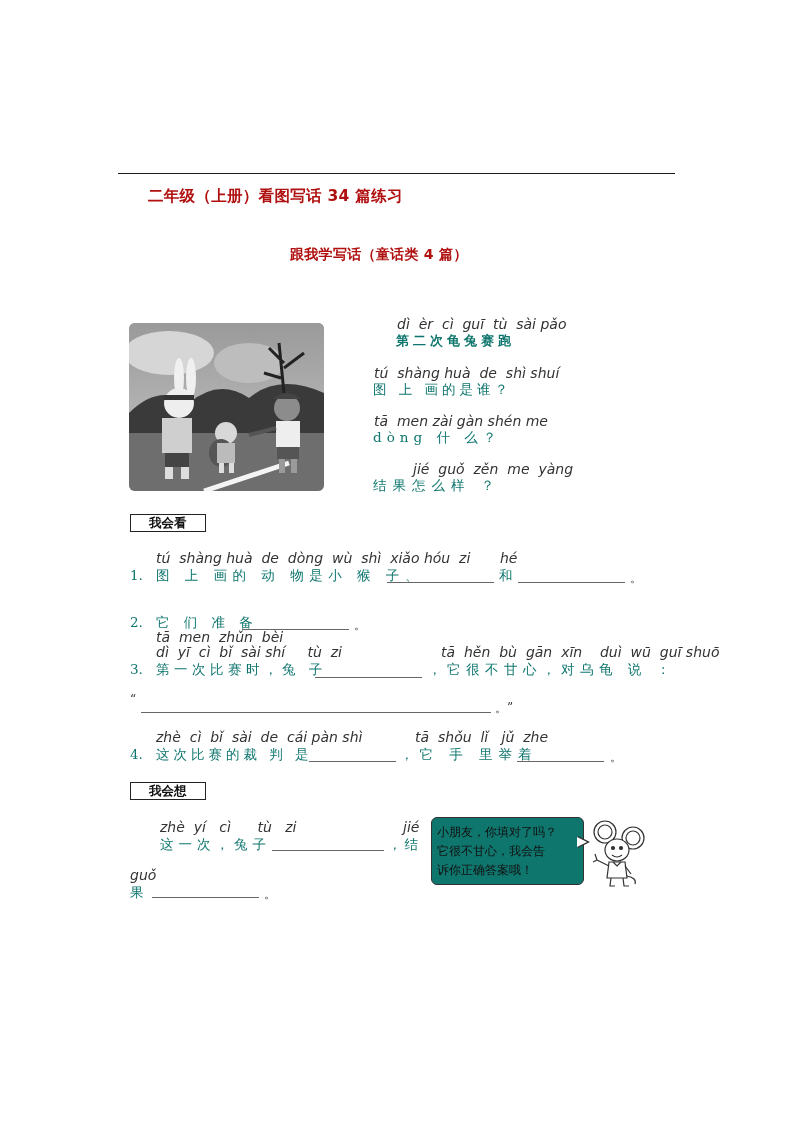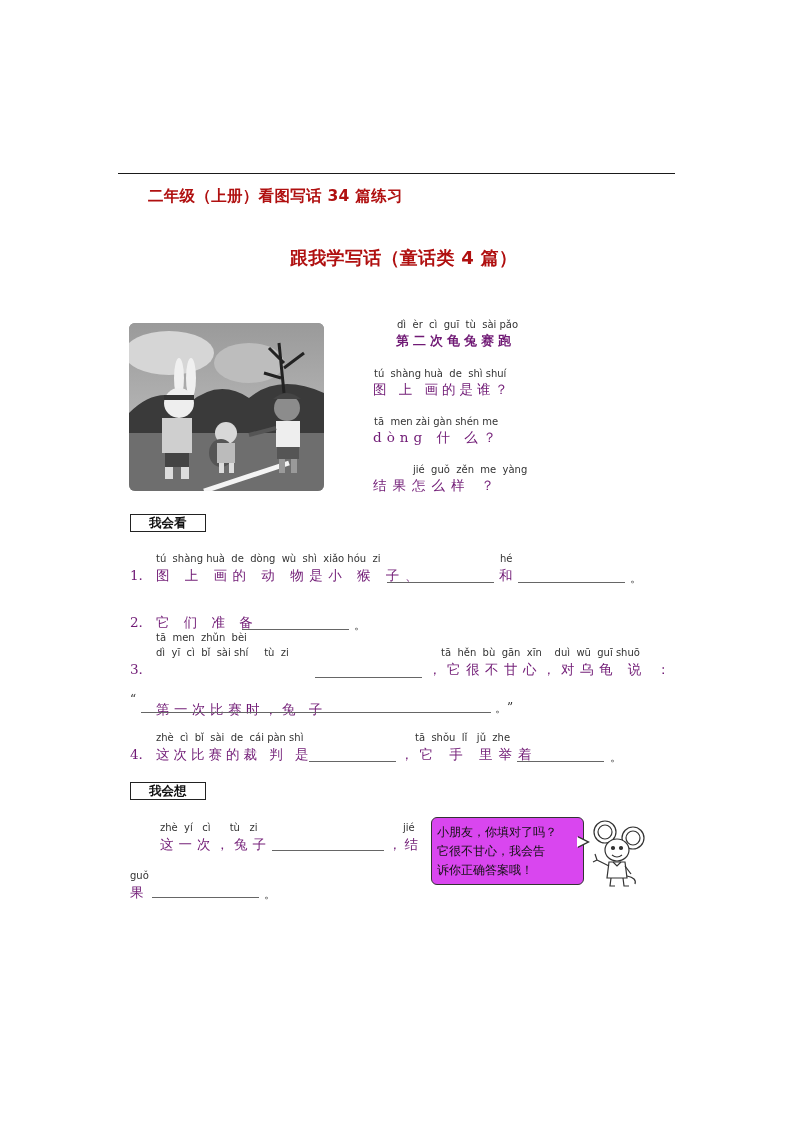--- a/index.html
+++ b/index.html
@@ -1,33 +1,33 @@
 <!DOCTYPE html>
 <html><head>
 <meta charset="utf-8">
 <style>
   html, body { margin:0; padding:0; background:#ffffff; }
   body { width:793px; height:1122px; position:relative; overflow:hidden;
          font-family:"DejaVu Sans", "Liberation Sans", sans-serif; color:#222; }
   .abs { position:absolute; }
   .rule { left:118px; top:173px; width:557px; height:0; border-top:1.5px solid #1a1a1a; }
   .title-main { left:148px; top:186px; font-size:15.5px; font-weight:bold; color:#b01010; letter-spacing:0.3px; white-space:nowrap; }
-  .title-sub { left:290px; top:246px; font-size:18px; font-weight:bold; color:#b01010; letter-spacing:0.3px; white-space:nowrap; }
+  .title-sub { left:290px; top:246px; font-size:14px; font-weight:bold; color:#b01010; letter-spacing:0.3px; white-space:nowrap; }
 
   .picture { left:129px; top:323px; width:195px; height:168px; border-radius:6px; overflow:hidden; background:#8a8a8a; }
 
-  .py { font-size:10px; color:#333; white-space:pre; line-height:11px; font-family:"DejaVu Sans", sans-serif; }
-  .hz { font-size:13.5px; color:#701a75; white-space:pre; line-height:16px; font-family:"DejaVu Serif", serif; letter-spacing:5px; }
+  .py { font-size:14px; color:#333; white-space:pre; line-height:11px; font-family:"DejaVu Sans", sans-serif;font-style:italic; }
+  .hz { font-size:13.5px; color:#0f766e; white-space:pre; line-height:16px; font-family:"DejaVu Serif", serif; letter-spacing:5px; }
   .hz.bold { font-weight:bold; font-family:"DejaVu Sans", sans-serif; }
 
   .boxlabel { font-size:12.5px; font-weight:bold; border:1.2px solid #222; padding:1px 18px; line-height:14px; color:#111; font-family:"DejaVu Sans", sans-serif; letter-spacing:0; }
   .blank { height:0; border-top:1px solid #666; }
   .punct { font-size:12px; color:#333; white-space:pre; font-family:"DejaVu Serif", serif; }
 
-  .bubble { left:431px; top:817px; width:151px; height:66px; border:1.2px solid #333; border-radius:6px; background:#d946ef; }
+  .bubble { left:431px; top:817px; width:151px; height:66px; border:1.2px solid #333; border-radius:6px; background:#0f766e; }
   .bubble-line { font-size:12px; line-height:19px; color:#111; white-space:nowrap; font-family:"DejaVu Serif", serif; padding-left:5px; }
   .bubble-tail { left:578px; top:836px; width:0; height:0; border-top:6px solid transparent; border-bottom:6px solid transparent; border-left:12px solid #333; }
   .bubble-tail-in { left:577px; top:837px; width:0; height:0; border-top:5px solid transparent; border-bottom:5px solid transparent; border-left:10px solid #fff; }
   .mouse { left:585px; top:818px; width:62px; height:72px; }
 </style>
 </head>
 <body>
 
 <div class="abs rule"></div>
 <div class="abs title-main">二年级（上册）看图写话 34 篇练习</div>
@@ -98,21 +98,21 @@
 <div class="abs punct" style="left:630px;top:570px;">。</div>
 
 <div class="abs py" style="left:156px;top:632px;">tā  men  zhǔn  bèi</div>
 <div class="abs hz" style="left:130px;top:614px;letter-spacing:0;">2.</div>
 <div class="abs hz" style="left:156px;top:614px;letter-spacing:5px;">它 们 准 备</div>
 <div class="abs blank" style="left:242px;top:629px;width:107px;"></div>
 <div class="abs punct" style="left:354px;top:617px;">。</div>
 
 <div class="abs py" style="left:156px;top:647px;">dì  yī  cì  bǐ  sài shí     tù  zi</div>
 <div class="abs hz" style="left:130px;top:661px;letter-spacing:0;">3.</div>
-<div class="abs hz" style="left:156px;top:661px;letter-spacing:4.5px;margin-top:40px;">第一次比赛时，兔 子</div>
+<div class="abs hz" style="left:156px;top:661px;letter-spacing:4.5px;">第一次比赛时，兔 子</div>
 <div class="abs blank" style="left:315px;top:677px;width:107px;"></div>
 <div class="abs py" style="left:441px;top:647px;">tā  hěn  bù  gān  xīn    duì  wū  guī shuō</div>
 <div class="abs hz" style="left:428px;top:661px;letter-spacing:5.5px;">，它很不甘心，对乌龟 说 ：</div>
 <div class="abs punct" style="left:130px;top:692px;">“</div>
 <div class="abs blank" style="left:141px;top:712px;width:350px;"></div>
 <div class="abs punct" style="left:495px;top:700px;">。”</div>
 
 <div class="abs py" style="left:156px;top:732px;">zhè  cì  bǐ  sài  de  cái pàn shì</div>
 <div class="abs hz" style="left:130px;top:746px;letter-spacing:0;">4.</div>
 <div class="abs hz" style="left:156px;top:746px;letter-spacing:4px;">这次比赛的裁 判 是</div>

